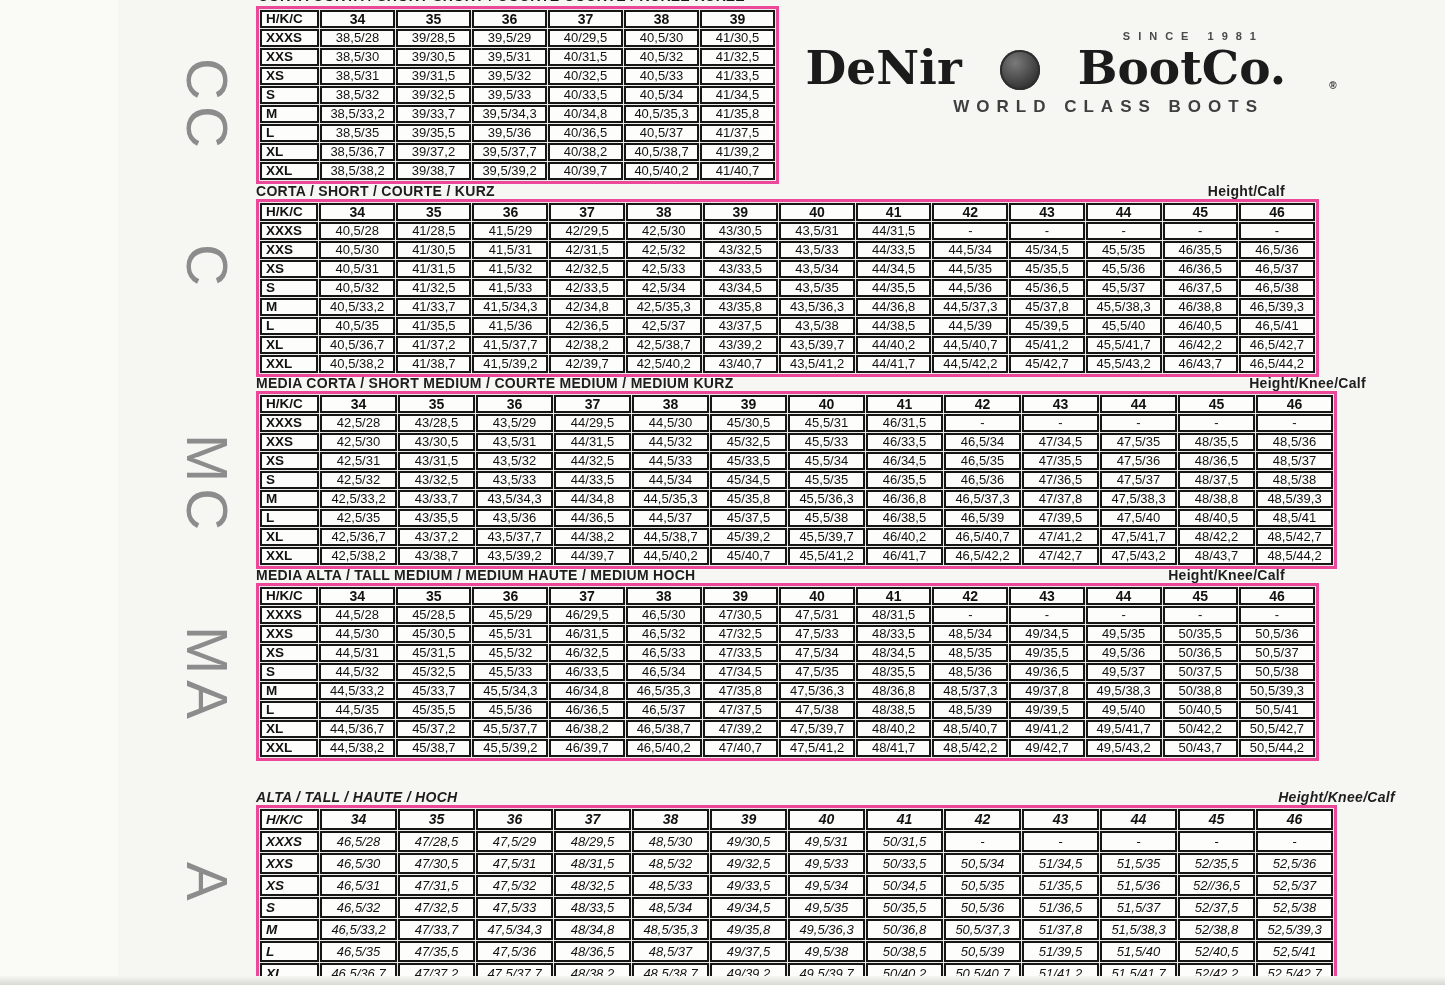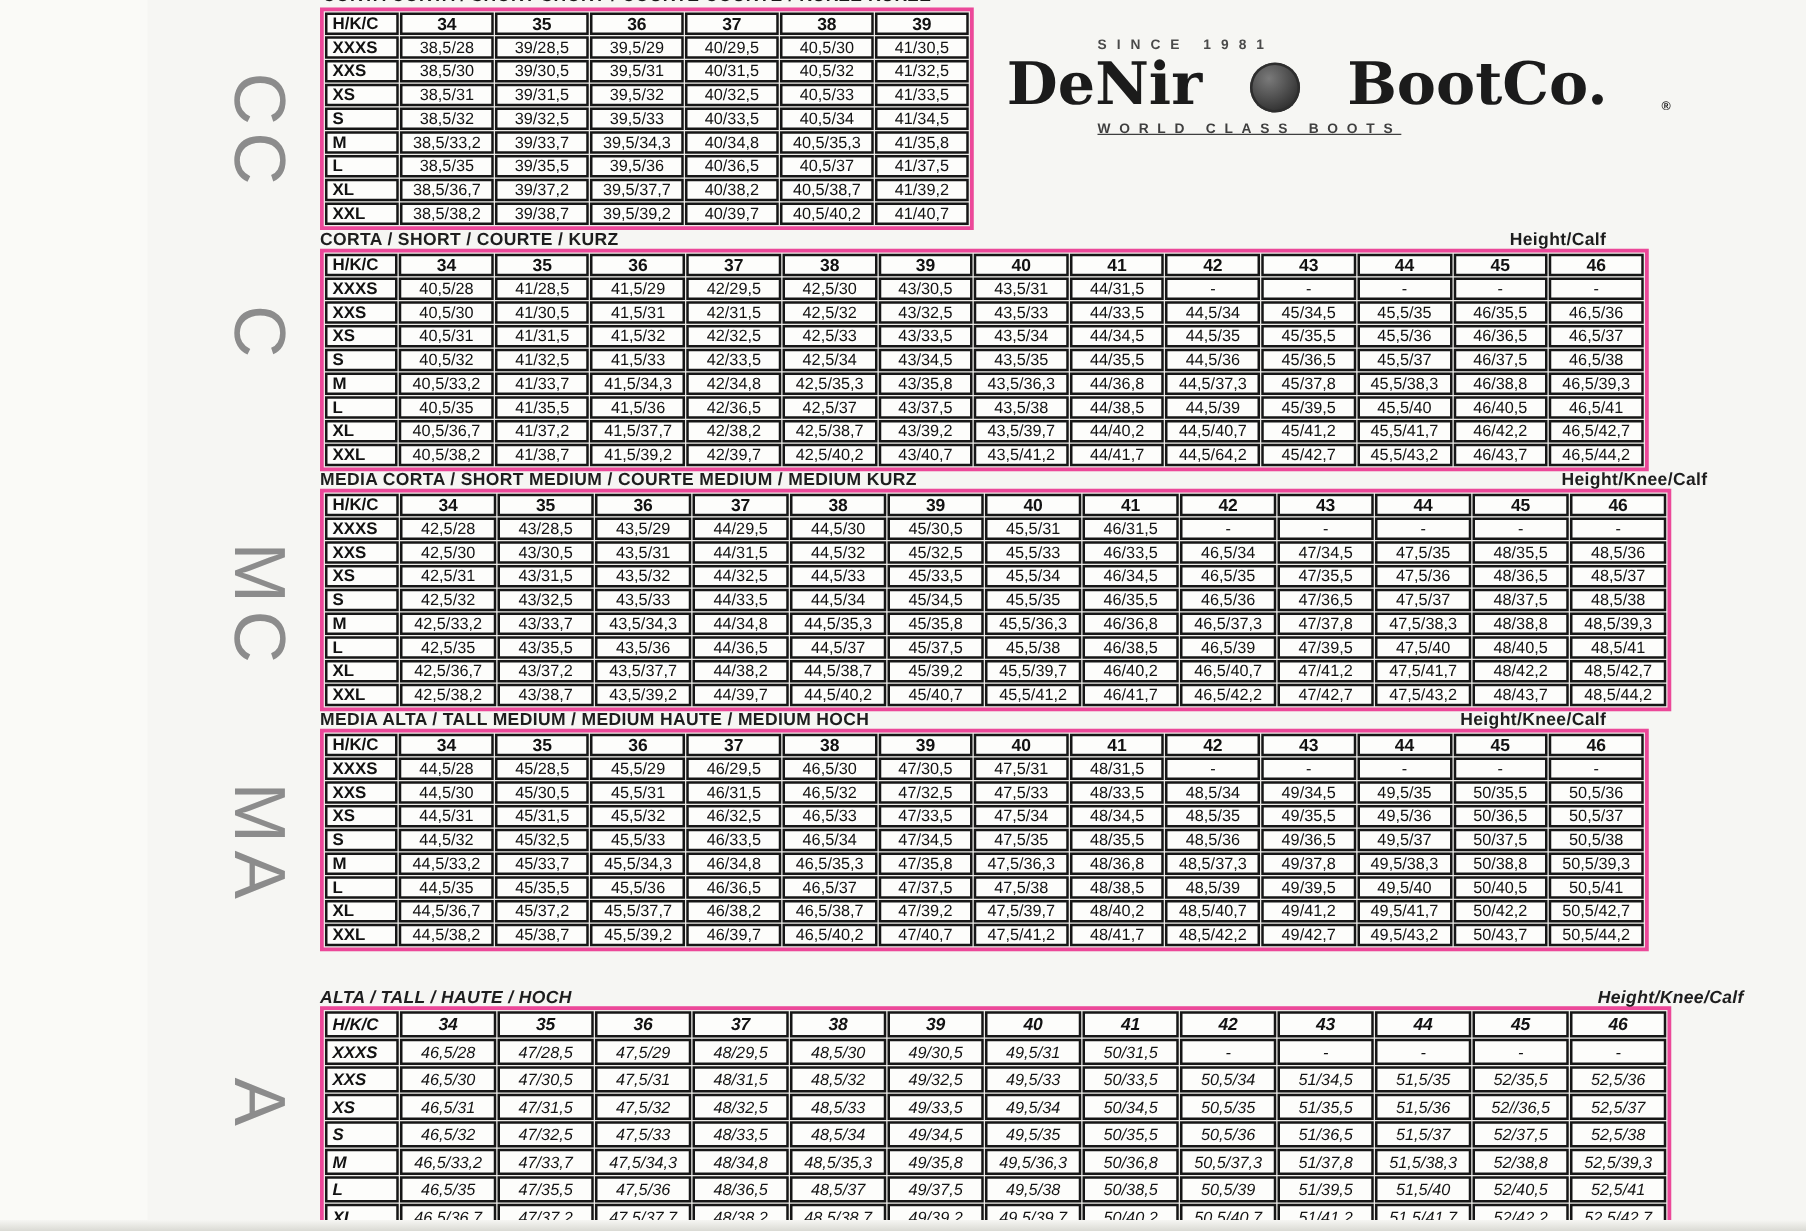--- a/index.html
+++ b/index.html
@@ -20,34 +20,34 @@
   .clipped-title span { display:block; margin-top:-12px; font-weight:bold;
     font-size:14px; letter-spacing:.5px; white-space:nowrap; color:#161616; }
 
   
   .vlabel { position:absolute; left:178px;
     writing-mode:vertical-rl; text-orientation:sideways;
     font-size:58px; font-weight:400; letter-spacing:6px; color:#8c8c8c;
     line-height:1; user-select:none; }
 
   
-  .logo { position:absolute; left:878px; top:30px; width:386px; text-align:left;
+  .logo { position:absolute; left:878px; top:30px; width:386px; text-align:right;
     color:#1b1b1b; }
   .logo .since { font-size:11px; letter-spacing:8px; color:#4a4a4a; font-weight:bold; }
   .logo .mainline { margin-top:2px; display:flex; align-items:center;
     justify-content:center; font-family:"DejaVu Serif","Liberation Serif",serif;
     font-weight:700; font-size:47px; line-height:1; white-space:nowrap;gap:41px; }
   .logo .globe { display:inline-block; width:40px; height:40px; border-radius:50%;
     margin:4px -3px 0 -3px; flex:0 0 auto;
     background:radial-gradient(circle at 38% 32%, #7a7a7a 0%, #585858 35%, #333 72%, #242424 100%);
     box-shadow:inset 0 0 0 2px #2e2e2e; }
   .logo .reg { font-size:10px; font-family:"Liberation Sans",sans-serif;
     align-self:flex-end; margin-left:2px; }
-  .logo .tagline { margin-top:6px; font-size:11px; letter-spacing:7px;
-    color:#3f3f3f; font-weight:bold;text-decoration:underline; }
+  .logo .tagline { margin-top:6px; font-size:17px; letter-spacing:7px;
+    color:#3f3f3f; font-weight:bold; }
 
   
   .tblock { position:absolute; left:256px; }
   .block-head { display:flex; justify-content:space-between; align-items:flex-end;
     height:16px; font-size:14px; font-weight:bold; color:#1d1d1d;
     letter-spacing:.3px; }
   .block-head .corner { padding-right:34px; }
 
   table.size-table { border-collapse:separate; border-spacing:1px;
     border:3px solid #ec4899; background:#eceae6; }
@@ -322,21 +322,21 @@
           <tr>
             <td class="lab">XXL</td>
             <td>40,5/38,2</td>
             <td>41/38,7</td>
             <td>41,5/39,2</td>
             <td>42/39,7</td>
             <td>42,5/40,2</td>
             <td>43/40,7</td>
             <td>43,5/41,2</td>
             <td>44/41,7</td>
-            <td>44,5/64,2</td>
+            <td>44,5/42,2</td>
             <td>45/42,7</td>
             <td>45,5/43,2</td>
             <td>46/43,7</td>
             <td>46,5/44,2</td>
           </tr>
         </tbody>
       </table>
     </div>
 </div>
 

